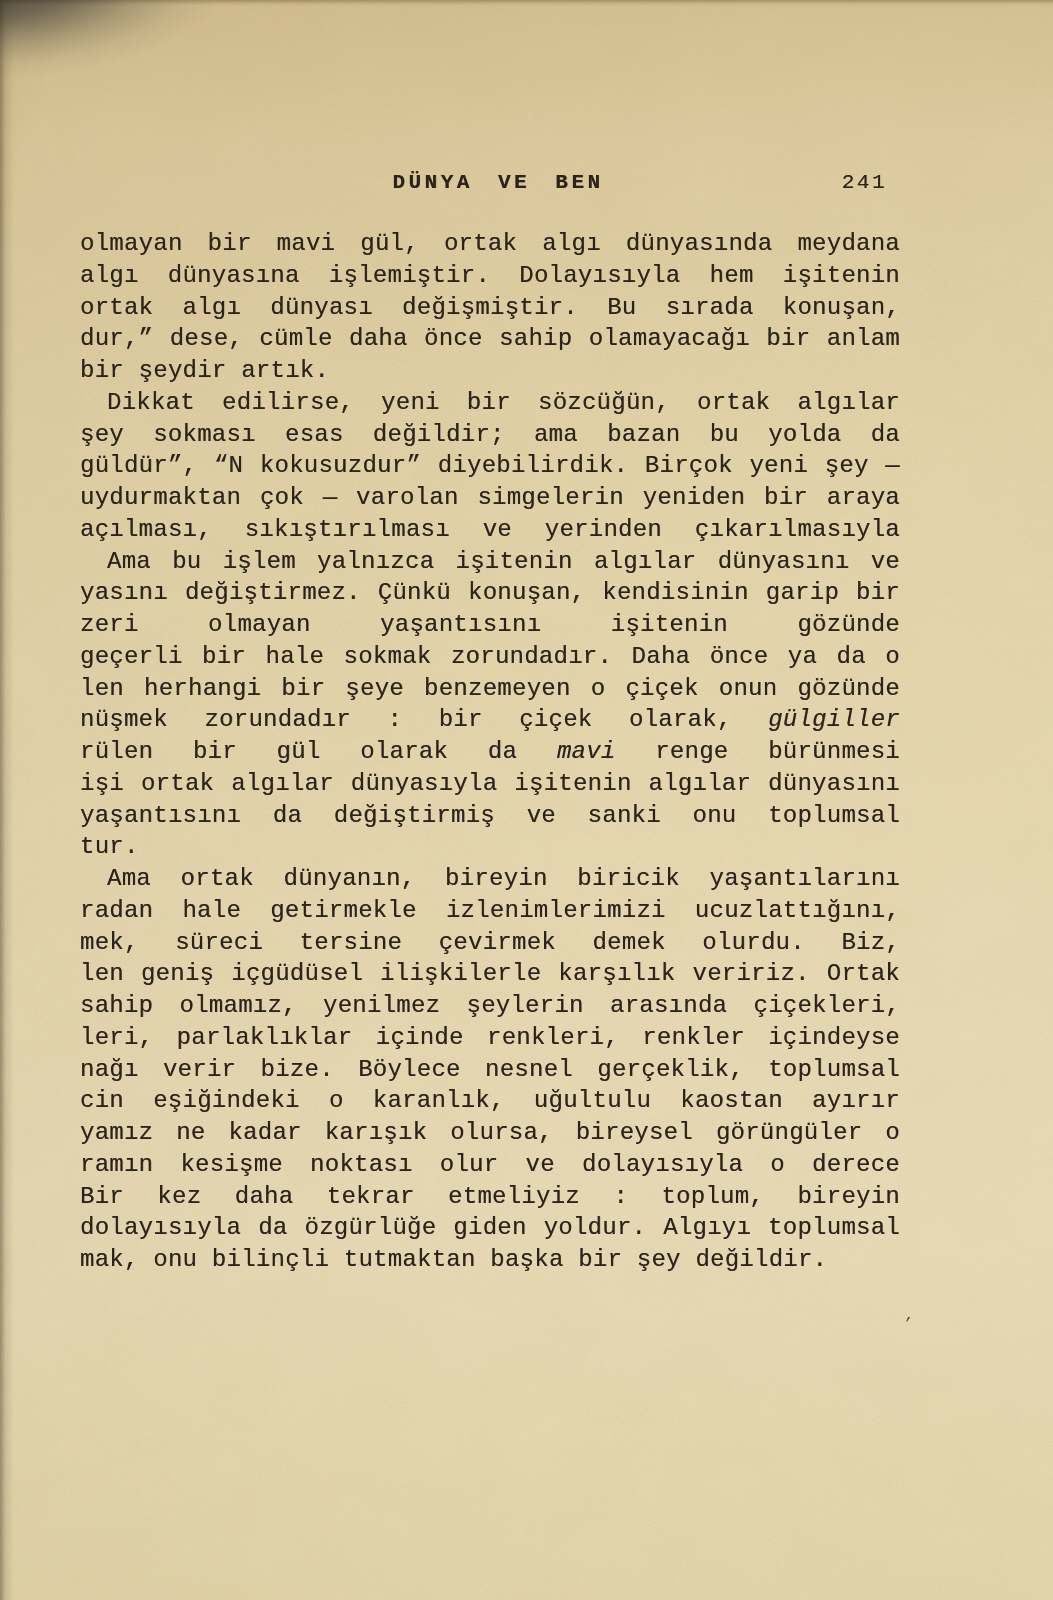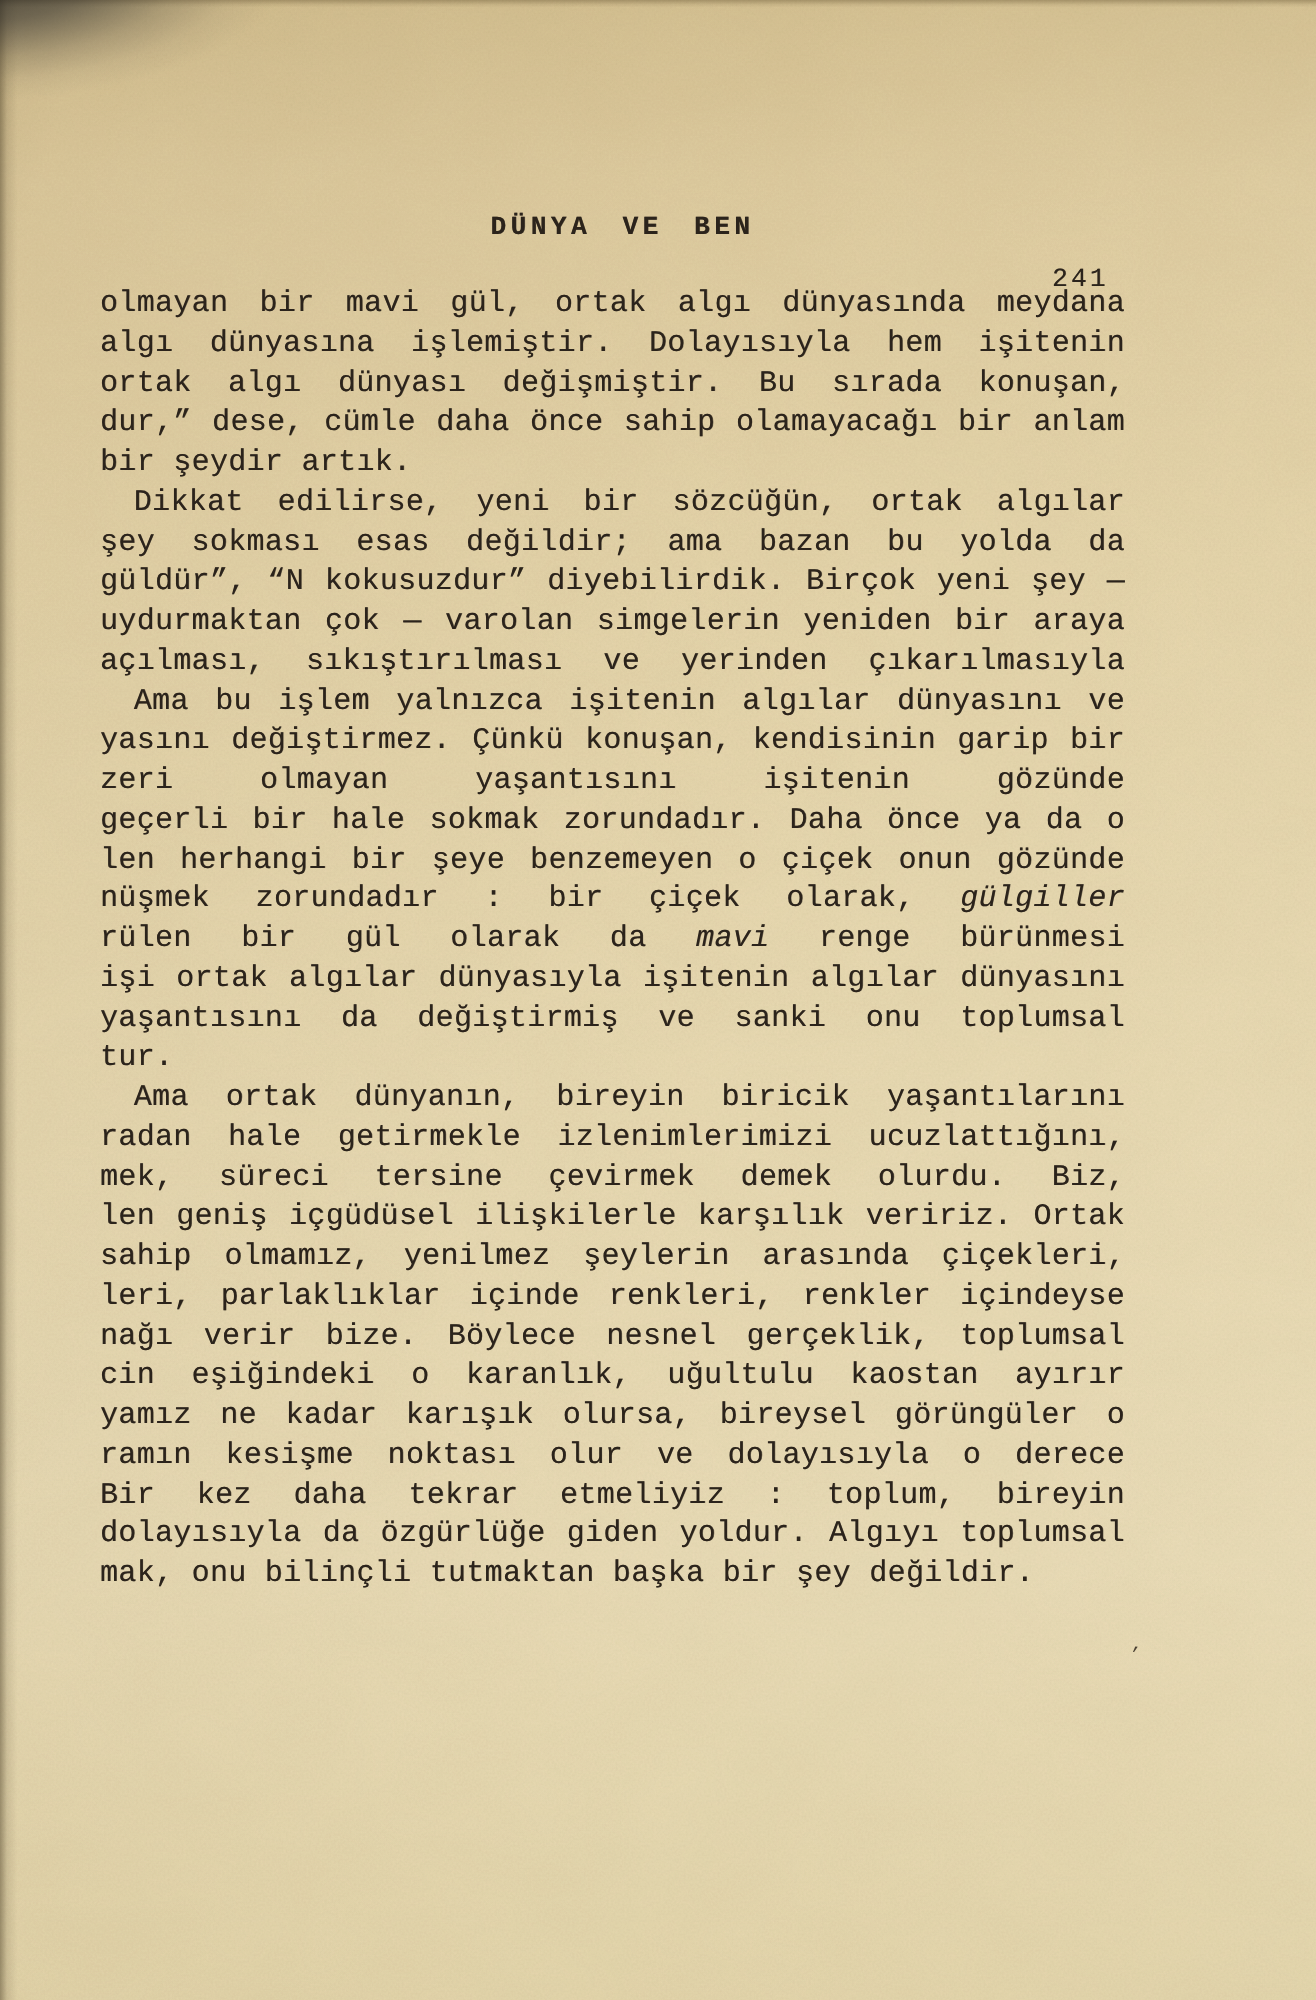--- a/index.html
+++ b/index.html
@@ -36,21 +36,20 @@
     position: relative; left: 8px;
     text-align: center;
     font-size: 21px; font-weight: bold;
     letter-spacing: 3.5px; word-spacing: 9px;
     text-shadow: 0.3px 0 rgba(44,36,28,0.6);
   }
   .page-number {
     position: absolute; right: 13px; top: 0;
     font-size: 21px; letter-spacing: 2.5px;
     text-shadow: 0.3px 0 rgba(44,36,28,0.6);
-    margin-top: 42px;
   }
   .body-text {
     position: absolute; left: 80px; top: 228px; width: 820px;
     font-size: 24px; line-height: 31.75px;
     letter-spacing: 0.25px;
     text-shadow: 0.3px 0 rgba(44,36,28,0.55);
   }
   .para { margin: 0; }
   .line {
     height: 31.75px; overflow: hidden;

